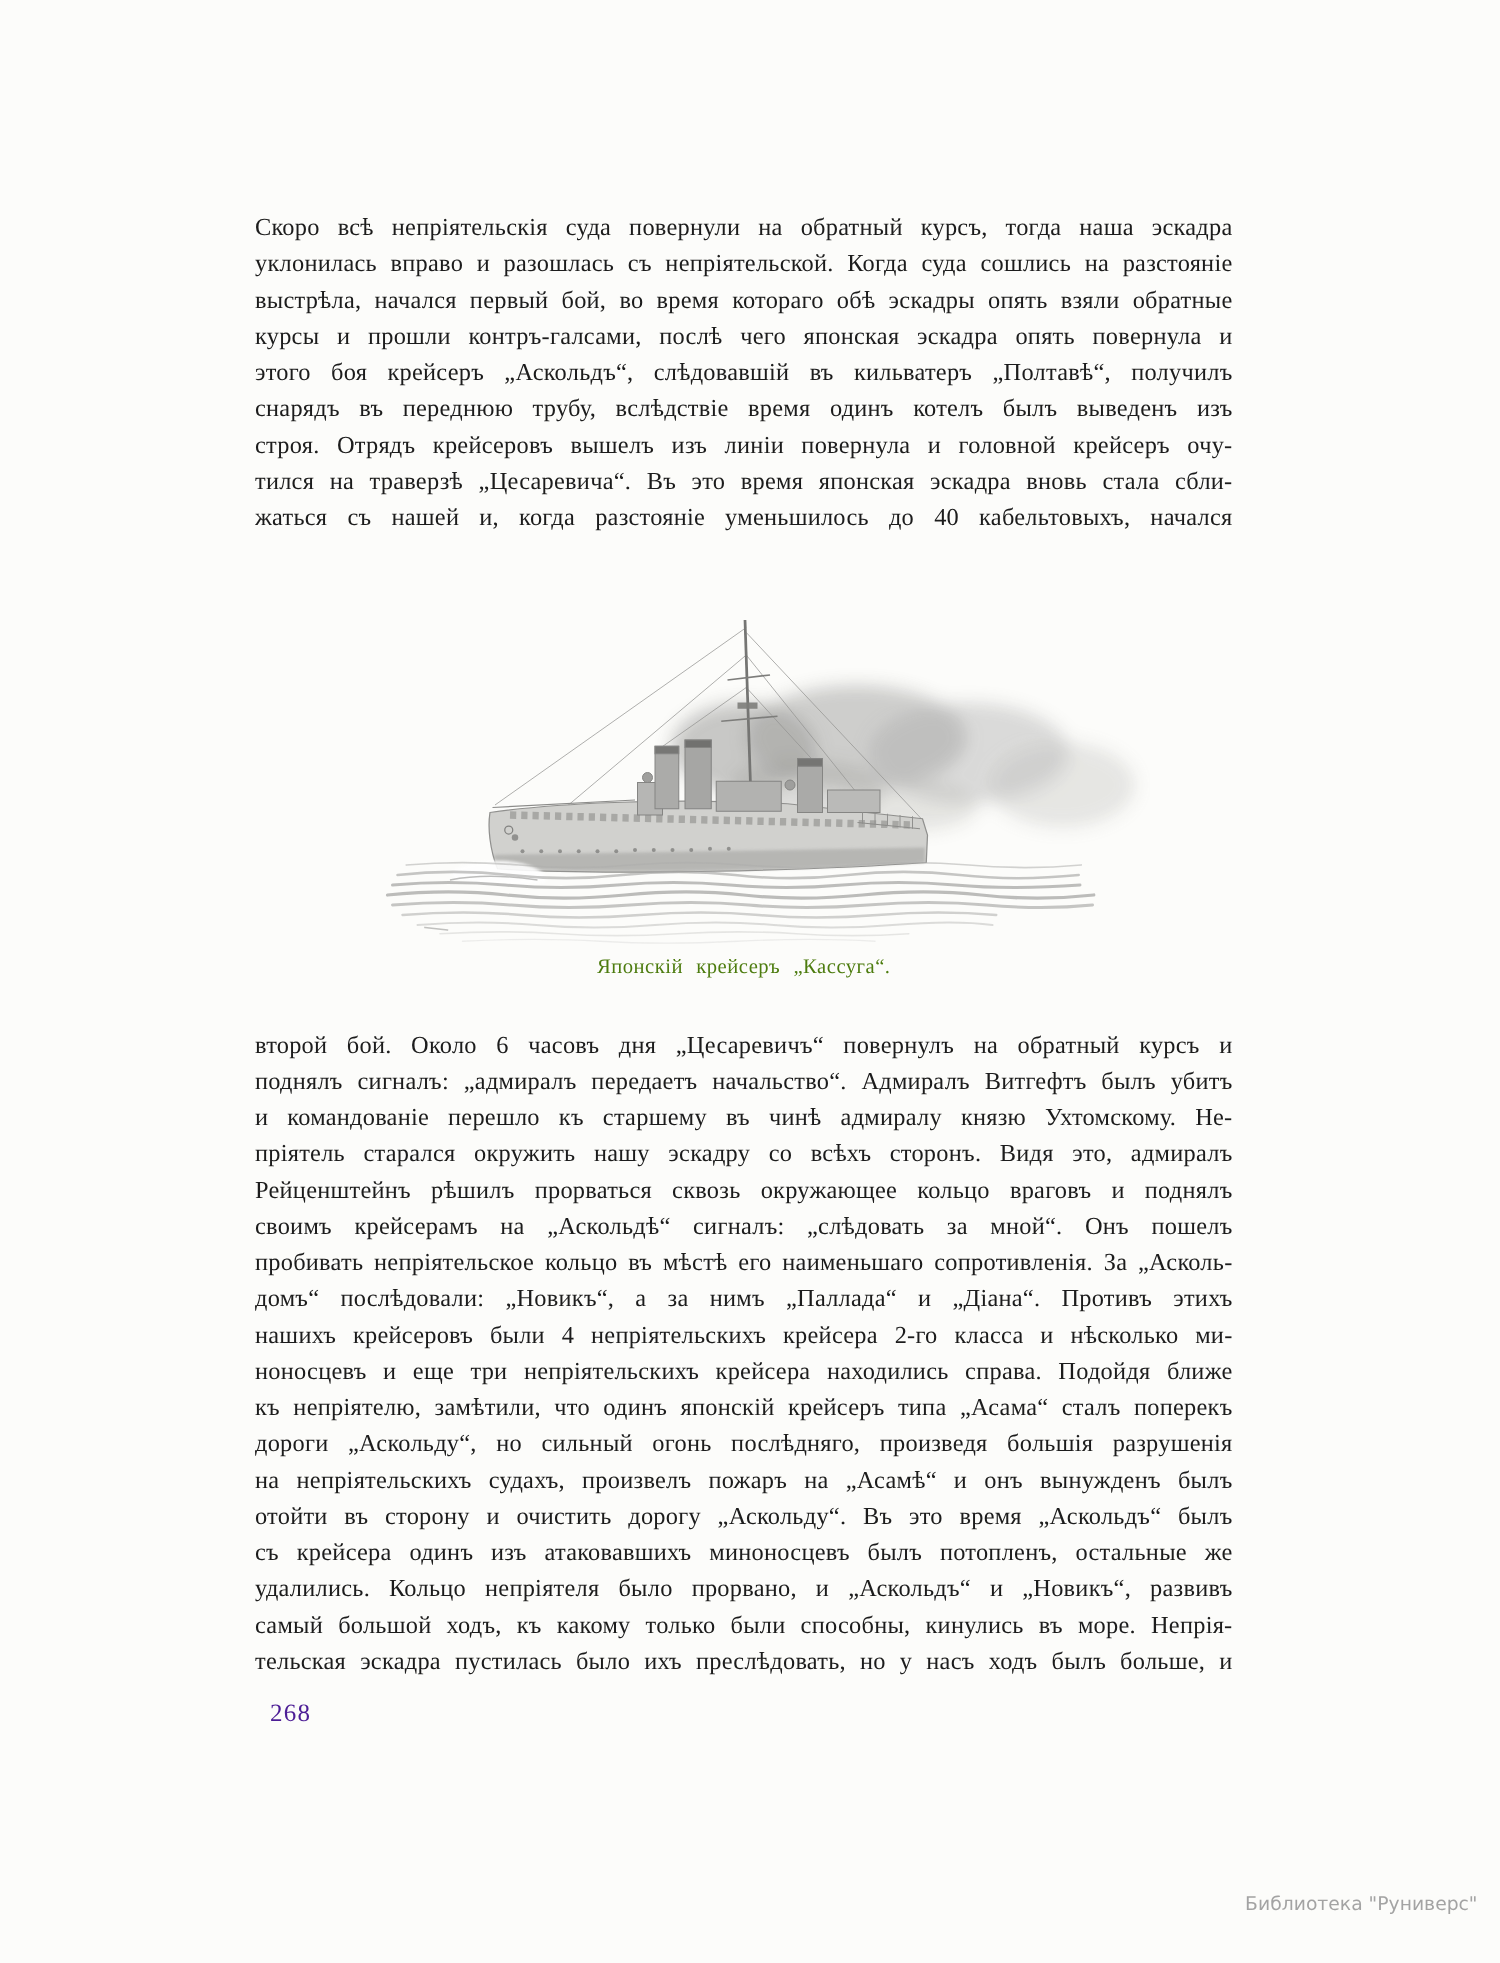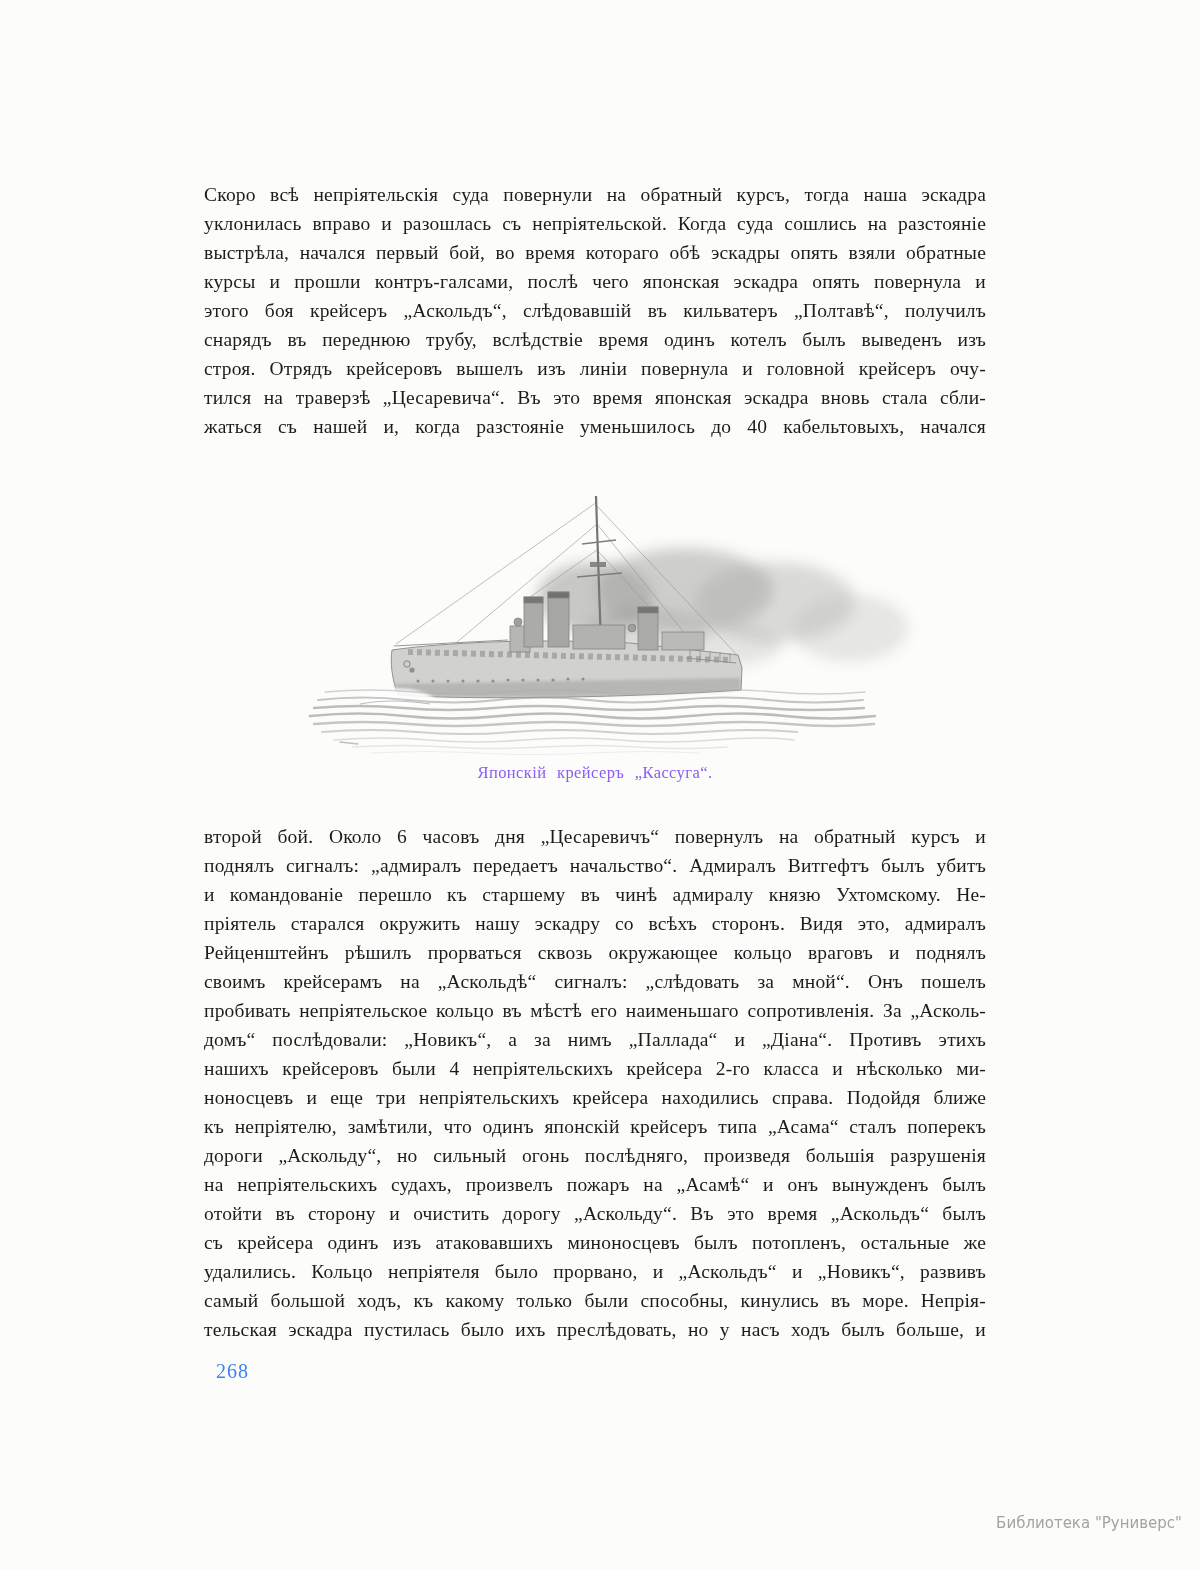--- a/index.html
+++ b/index.html
@@ -40,43 +40,43 @@
   .figure-wrap svg { opacity: 0.94; }
   .caption {
     position: absolute;
     left: 204px;
     top: 763px;
     width: 782px;
     text-align: center;
     font-size: 16.5px;
     word-spacing: 6px;
     letter-spacing: 0.4px;
-    color: #8b5cf6;
+    color: #4d7c0f;
   }
   .page-number {
     position: absolute;
     left: 216px;
     top: 1360px;
     font-size: 20px;
     letter-spacing: 1px;
-    color: #3b82f6;
+    color: #4c1d95;
   }
   .watermark {
     position: absolute;
     right: 18px;
     top: 1514px;
     font-family: "DejaVu Sans", "Liberation Sans", sans-serif;
     font-size: 15px;
     color: #a3a3a3;
   }
 </style>
 </head>
 <body>
 
-<div class="text-block" style="top:180px">
+<div class="text-block" style="top:168px">
   <div class="line">Скоро всѣ непріятельскія суда повернули на обратный курсъ, тогда наша эскадра</div>
   <div class="line">уклонилась вправо и разошлась съ непріятельской. Когда суда сошлись на разстояніе</div>
   <div class="line">выстрѣла, начался первый бой, во время котораго обѣ эскадры опять взяли обратные</div>
   <div class="line">курсы и прошли контръ-галсами, послѣ чего японская эскадра опять повернула и</div>
   <div class="line">этого боя крейсеръ „Аскольдъ“, слѣдовавшій въ кильватеръ „Полтавѣ“, получилъ</div>
   <div class="line">снарядъ въ переднюю трубу, вслѣдствіе время одинъ котелъ былъ выведенъ изъ</div>
   <div class="line">строя. Отрядъ крейсеровъ вышелъ изъ линіи повернула и головной крейсеръ очу-</div>
   <div class="line">тился на траверзѣ „Цесаревича“. Въ это время японская эскадра вновь стала сбли-</div>
   <div class="line">жаться съ нашей и, когда разстояніе уменьшилось до 40 кабельтовыхъ, начался</div>
 </div>

